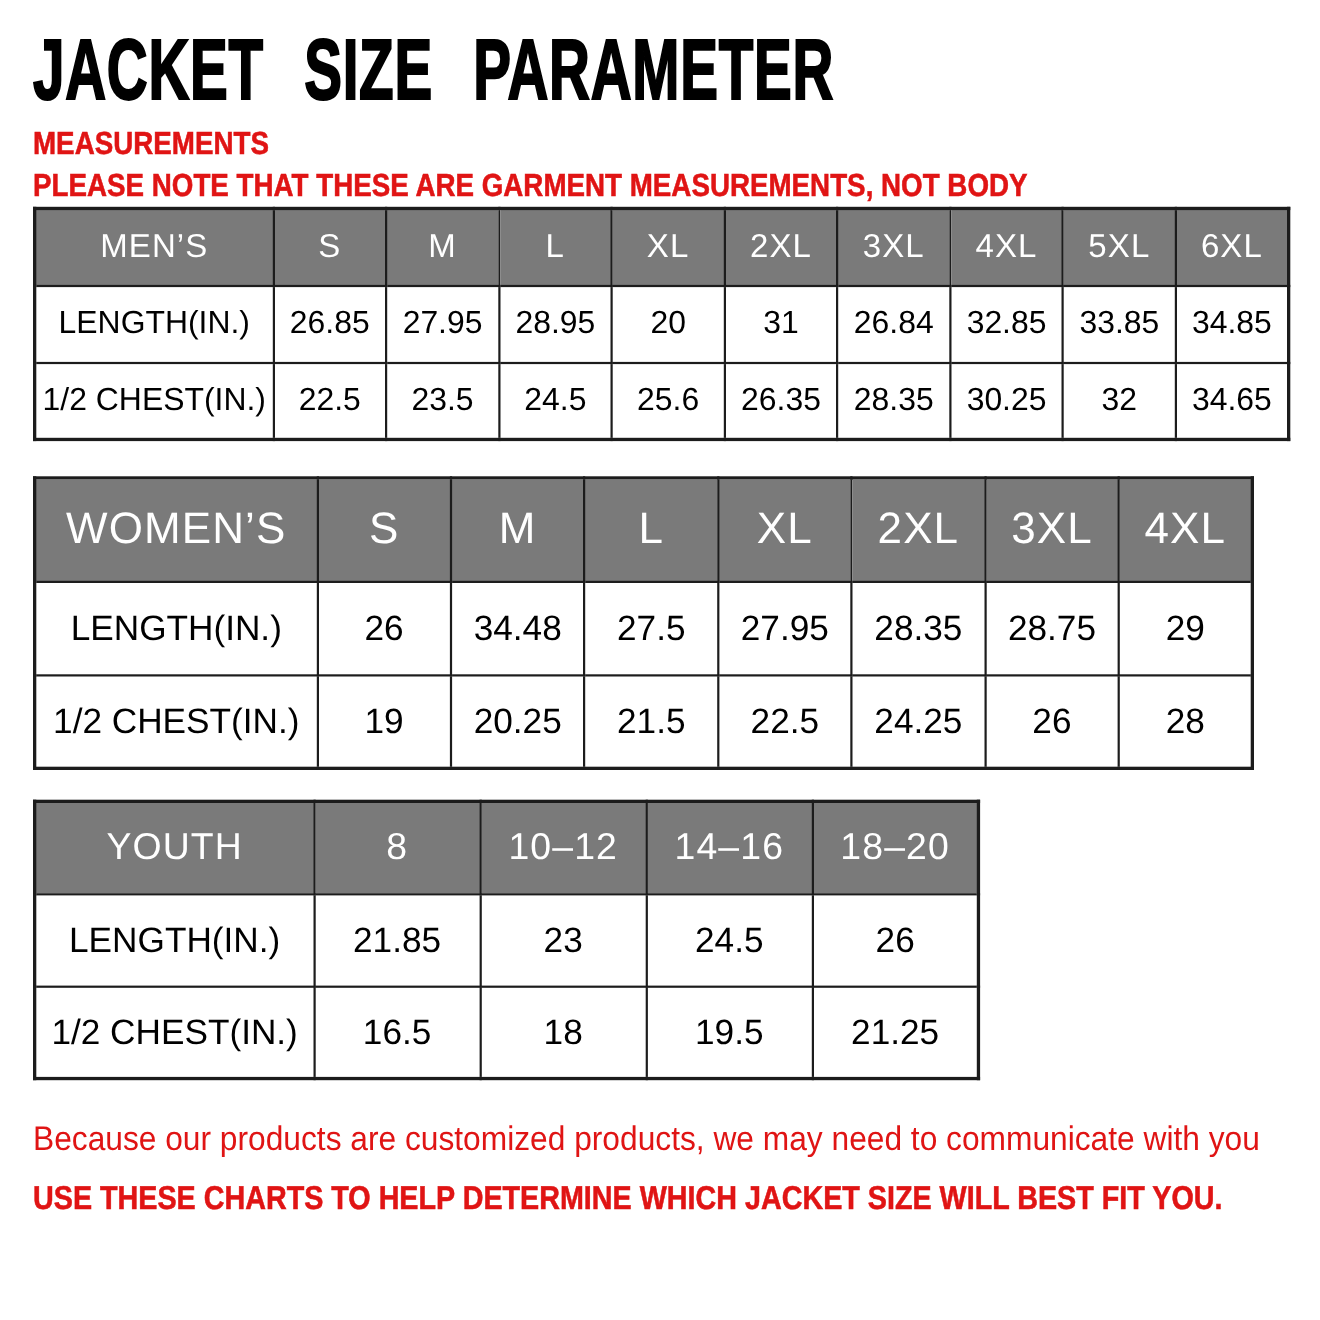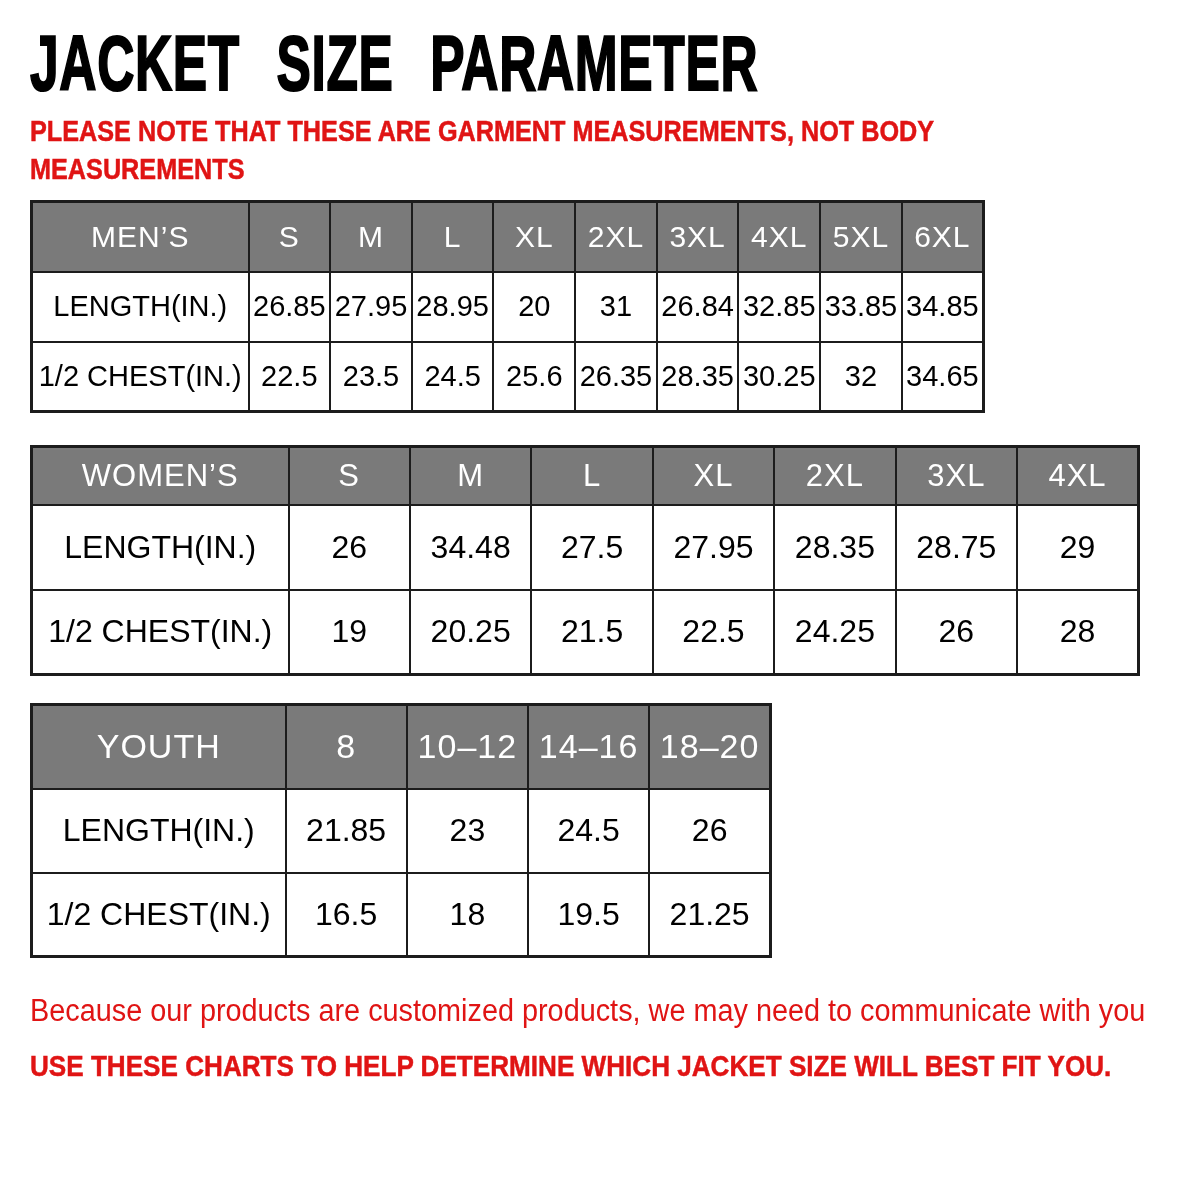--- a/index.html
+++ b/index.html
@@ -48,48 +48,48 @@
     overflow:hidden;
   }
   .head th{
     background:var(--header-bg);
     color:#ffffff;
     font-weight:400;
     letter-spacing:1px;
   }
   td{background:#ffffff;font-weight:400;}
 
-  .t-mens{width:955px;margin-top:12px;font-size:29px;}
+  .t-mens{width:1143px;font-size:29px;}
   .t-mens .head th{height:70px;font-size:30px;}
   .t-mens td{height:70px;}
 
   .t-womens{width:1110px;margin-top:32px;font-size:32px;}
-  .t-womens .head th{height:58px;font-size:31px;}
+  .t-womens .head th{height:94px;font-size:40px;}
   .t-womens td{height:85px;}
 
-  .t-youth{width:742px;margin-top:27px;font-size:32px;}
+  .t-youth{width:861px;margin-top:27px;font-size:32px;}
   .t-youth .head th{height:84px;font-size:34px;}
   .t-youth td{height:84px;}
 
   .footer{margin:30px 0 0 30px;color:var(--red);}
   .footer-par{font-size:31px;line-height:45px;font-weight:400;}
   .footer-par .cond{transform:scaleX(0.93);}
   .footer-final{margin-top:13px;font-size:30px;line-height:40px;font-weight:700;}
   .footer-final .cond{transform:scaleX(0.87);-webkit-text-stroke:0.5px var(--red);}
 </style>
 </head>
 <body>
 
 <div class="page">
 
   <h1 class="title"><span class="cond">JACKET SIZE PARAMETER</span></h1>
 
   <div class="note">
+    <div><span class="cond">MEASUREMENTS</span></div>
     <div><span class="cond">PLEASE NOTE THAT THESE ARE GARMENT MEASUREMENTS, NOT BODY</span></div>
-    <div><span class="cond">MEASUREMENTS</span></div>
   </div>
 
   <table class="t-mens">
     <colgroup>
         <col style="width:217px">
         <col span="9">
       </colgroup>
     <tbody>
       <tr class="head">
         <th>MEN’S</th>

